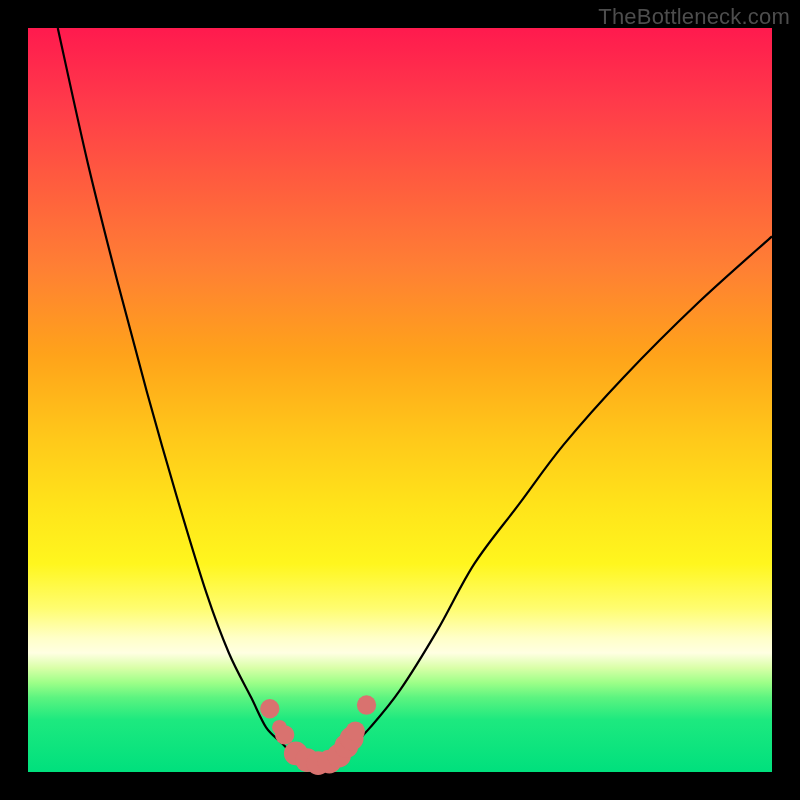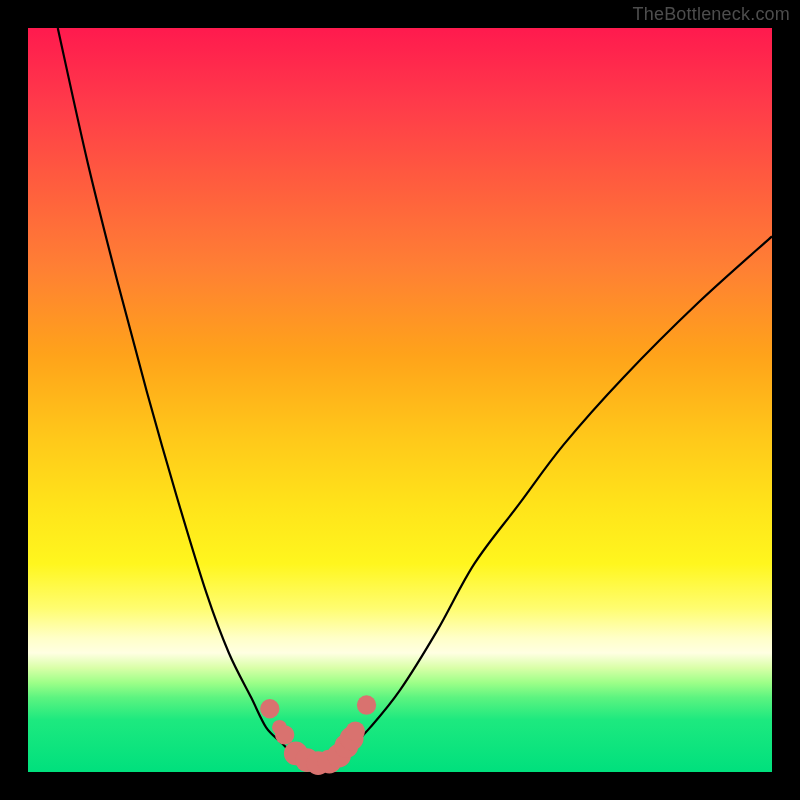--- a/index.html
+++ b/index.html
@@ -50,21 +50,21 @@
     top: 28px;
     width: 744px;
     height: 744px;
     overflow: visible;
   }
   .attribution {
     position: absolute;
     top: 4px;
     right: 10px;
     color: #4d4d4d;
-    font-size: 18px;
+    font-size: 22px;
     font-weight: 500;
     letter-spacing: 0.2px;
   }
 </style>
 </head>
 <body>
 
 <div class="frame">
 
   <div class="plot"></div>

